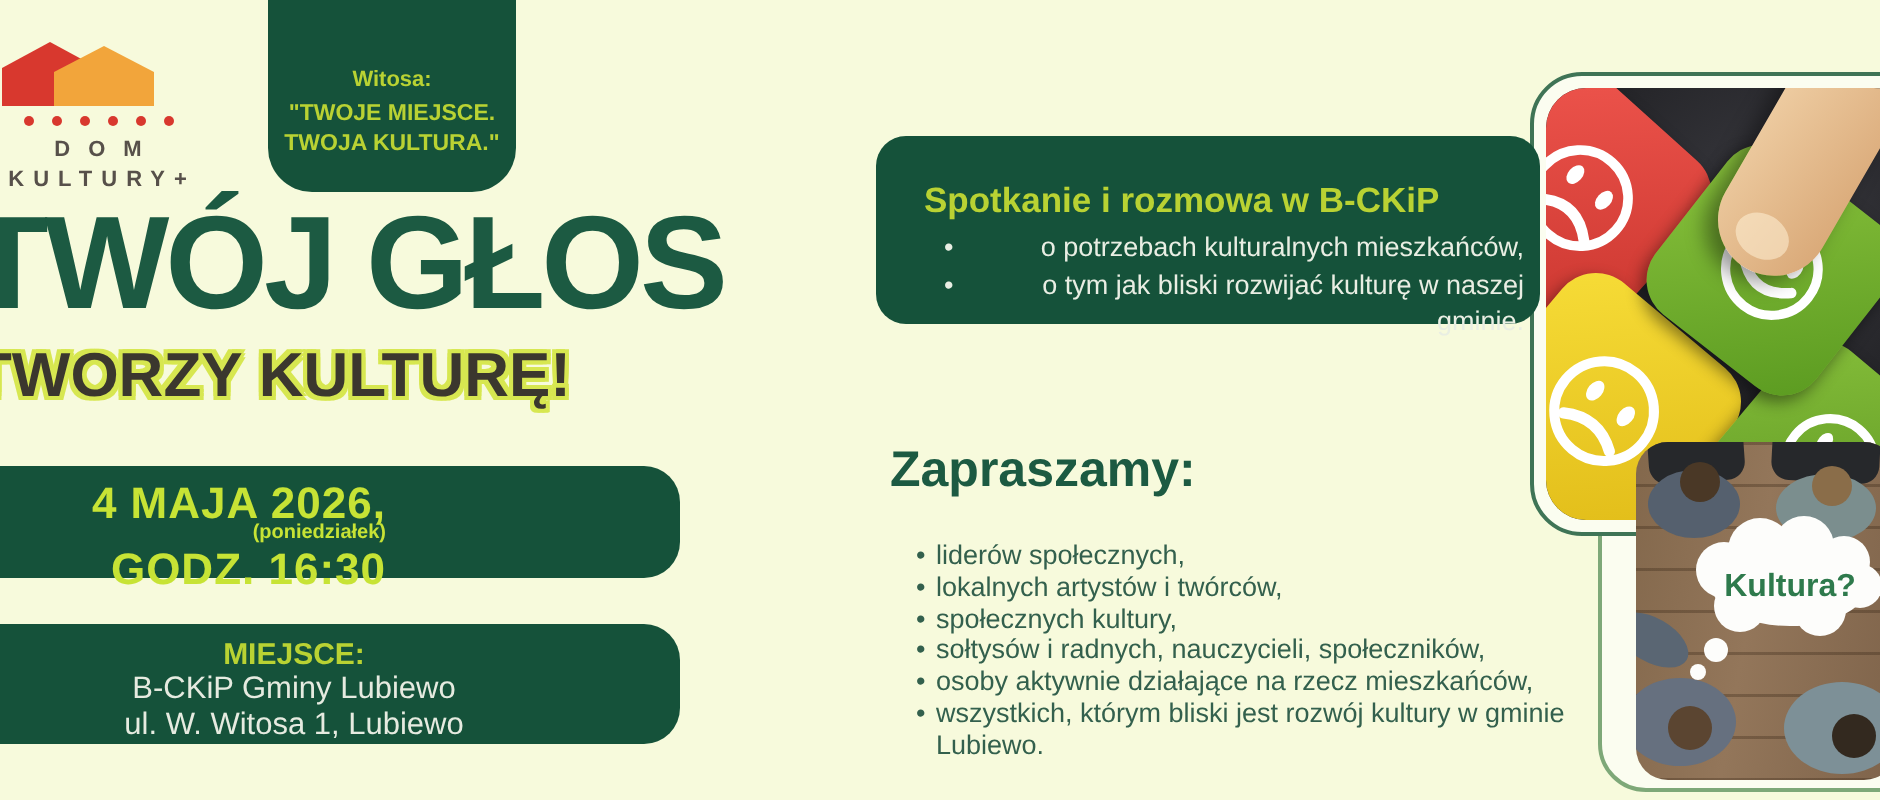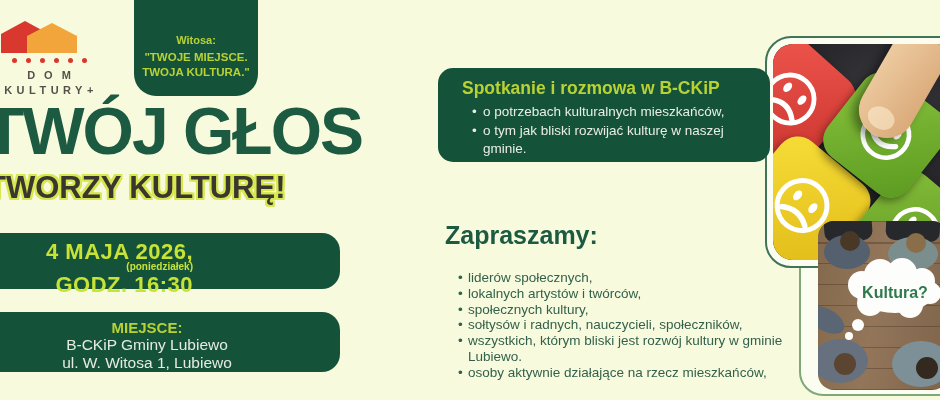--- a/index.html
+++ b/index.html
@@ -36,23 +36,23 @@
   .date-main { font-size:22px; line-height:22px; font-weight:bold; color:#c7e335; letter-spacing:.5px; }
   .date-weekday { font-size:10px; line-height:10px; font-weight:bold; color:#c7e335; margin-top:-1px; }
   .date-time { font-size:22px; line-height:22px; font-weight:bold; color:#c7e335; margin-top:2px; letter-spacing:.5px; }
   .place-box { position:absolute; left:-58px; top:312px; width:398px; height:60px;
     background:#15523a; border-radius:18px; z-index:2; box-sizing:border-box;
     text-align:center; padding-top:7px; padding-left:12px; }
   .place-label { font-size:15px; font-weight:bold; color:#b9d233; line-height:17px; }
   .place-line { font-size:15.5px; color:#e6ebe0; line-height:18px; }
   
   .meeting-box { position:absolute; left:438px; top:68px; width:332px; height:94px;
-    background:#15523a; border-radius:15px; z-index:5; box-sizing:border-box; padding:10px 8px 0 24px; }
+    background:#15523a; border-radius:15px; z-index:5; box-sizing:border-box; padding:22px 8px 0 24px; }
   .meeting-title { font-size:17.5px; font-weight:bold; color:#b9d233; }
-  .meeting-list { list-style:none; margin:4px 0 0; padding:0 0 0 10px; }
+  .meeting-list { list-style:none; margin:4px 0 0; padding:0 0 0 10px;text-align:right; }
   .meeting-list li { font-size:13.5px; color:#e9eee3; line-height:18.5px; position:relative; padding-left:11px; }
   .meeting-list li::before, .invite-list li::before { content:"\2022"; position:absolute; left:0; }
   
   .invite { position:absolute; left:445px; top:221px; z-index:2; }
   .invite-title { font-size:25px; font-weight:bold; color:#1c5a42; }
   .invite-list { list-style:none; margin:20px 0 0; padding:0 0 0 13px; width:332px; }
   .invite-list li { font-size:13.5px; color:#33604d; line-height:15.8px; position:relative; padding-left:10px; }
   
   .frame-bottom { position:absolute; left:799px; top:238px; width:175px; height:158px;
     background:#fbfdf0; border:2px solid #7ea878; border-radius:24px; z-index:1; box-sizing:border-box; }
@@ -140,22 +140,22 @@
     </ul>
   </div>
 
   <div class="invite">
     <div class="invite-title">Zapraszamy:</div>
     <ul class="invite-list">
       <li>liderów społecznych,</li>
       <li>lokalnych artystów i twórców,</li>
       <li>społecznych kultury,</li>
       <li>sołtysów i radnych, nauczycieli, społeczników,</li>
+      <li>osoby aktywnie działające na rzecz mieszkańców,</li>
       <li>wszystkich, którym bliski jest rozwój kultury w gminie Lubiewo.</li>
-      <li>osoby aktywnie działające na rzecz mieszkańców,</li>
     </ul>
   </div>
 
   <div class="frame-bottom"></div>
 
   <div class="card-top">
     <div class="photo-buttons">
       <div class="btn btn-red">
         <svg viewBox="0 0 60 60">
           <circle cx="30" cy="30" r="20" fill="none" stroke="#fff" stroke-width="4"></circle>

